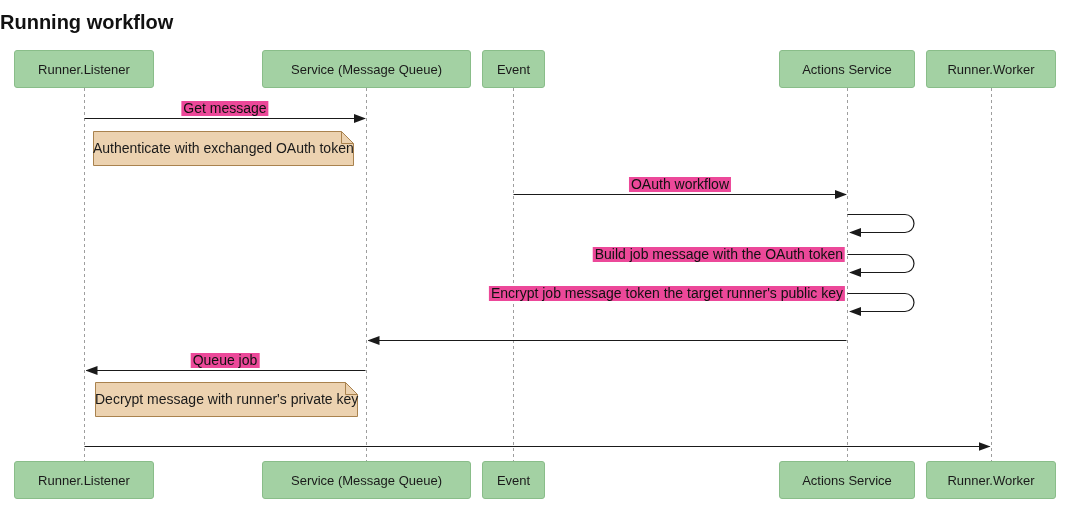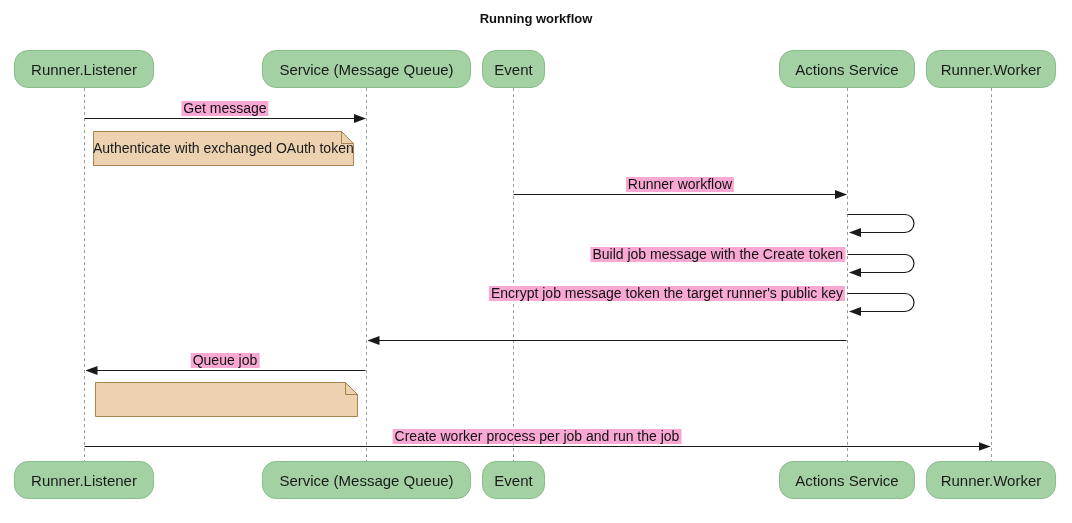--- a/index.html
+++ b/index.html
@@ -6,33 +6,33 @@
   #canvas{
     position:relative;
     width:1072px;height:523px;
     background:#ffffff;
     font-family:"Liberation Sans","DejaVu Sans",sans-serif;
     color:#1a1a1a;
     overflow:hidden;
   }
   #diagram-title{
     position:absolute;left:0;top:11px;width:1072px;
-    text-align:center;font-size:13px;font-weight:bold;color:#111;
+    font-size:20px;font-weight:bold;color:#111;
   }
   .participant{
     position:absolute;height:38px;
-    background:#a3d1a3;border:1px solid #89bd89;border-radius:14px;
+    background:#a3d1a3;border:1px solid #89bd89;border-radius:3px;
     box-sizing:border-box;
     display:flex;align-items:center;justify-content:center;
-    font-size:15px;color:#1a1a1a;white-space:nowrap;
+    font-size:13px;color:#1a1a1a;white-space:nowrap;
   }
   .msg-label{
     position:absolute;
     font-size:14px;line-height:15px;height:15px;
-    background:#f9a8d4;white-space:nowrap;color:#111;
+    background:#ec4899;white-space:nowrap;color:#111;
     padding:0 2px;
   }
   .msg-center{transform:translateX(-50%);}
   .msg-right{transform:translateX(-100%);}
   .note-label{
     position:absolute;height:28px;line-height:34px;
     text-align:center;font-size:14px;color:#1a1a1a;white-space:nowrap;
   }
   svg#wires{position:absolute;left:0;top:0;}
 </style>
@@ -101,21 +101,21 @@
     <span>Event</span>
   </div>
   <div class="participant" style="left:779px;top:461px;width:136px">
     <span>Actions Service</span>
   </div>
   <div class="participant" style="left:926px;top:461px;width:130px">
     <span>Runner.Worker</span>
   </div>
 
   <div class="msg-label msg-center" style="left:225px;top:101px">Get message</div>
-  <div class="msg-label msg-center" style="left:680px;top:177px">Runner workflow</div>
-  <div class="msg-label msg-right" style="left:845px;top:247px">Build job message with the Create token</div>
+  <div class="msg-label msg-center" style="left:680px;top:177px">OAuth workflow</div>
+  <div class="msg-label msg-right" style="left:845px;top:247px">Build job message with the OAuth token</div>
   <div class="msg-label msg-right" style="left:845px;top:286px">Encrypt job message token the target runner's public key</div>
   <div class="msg-label msg-center" style="left:225px;top:353px">Queue job</div>
-  <div class="msg-label msg-center" style="left:537px;top:429px">Create worker process per job and run the job</div>
 
   <div class="note-label" style="left:93px;top:131px;width:260px">Authenticate with exchanged OAuth token</div>
+  <div class="note-label" style="left:95px;top:382px;width:262px">Decrypt message with runner's private key</div>
 
 </div>
 
 </body></html>

